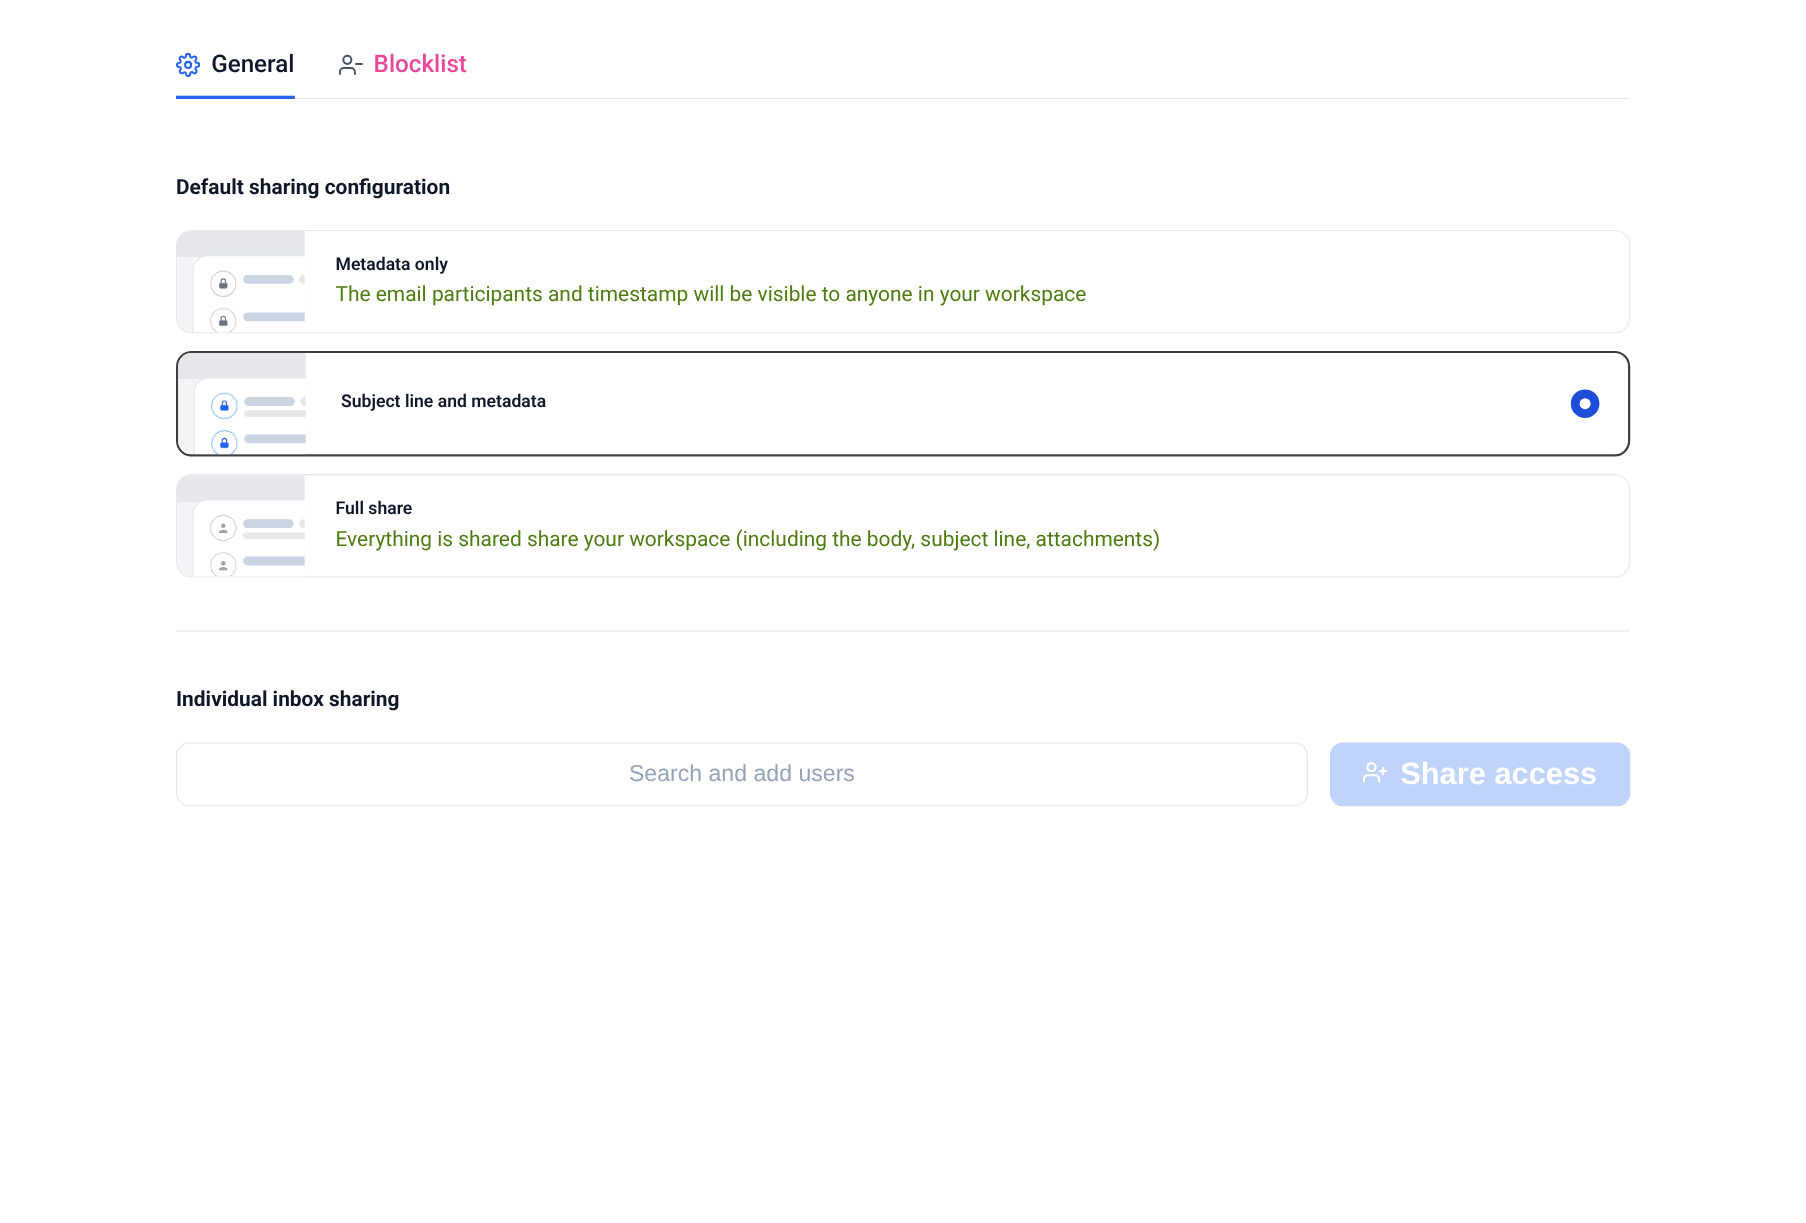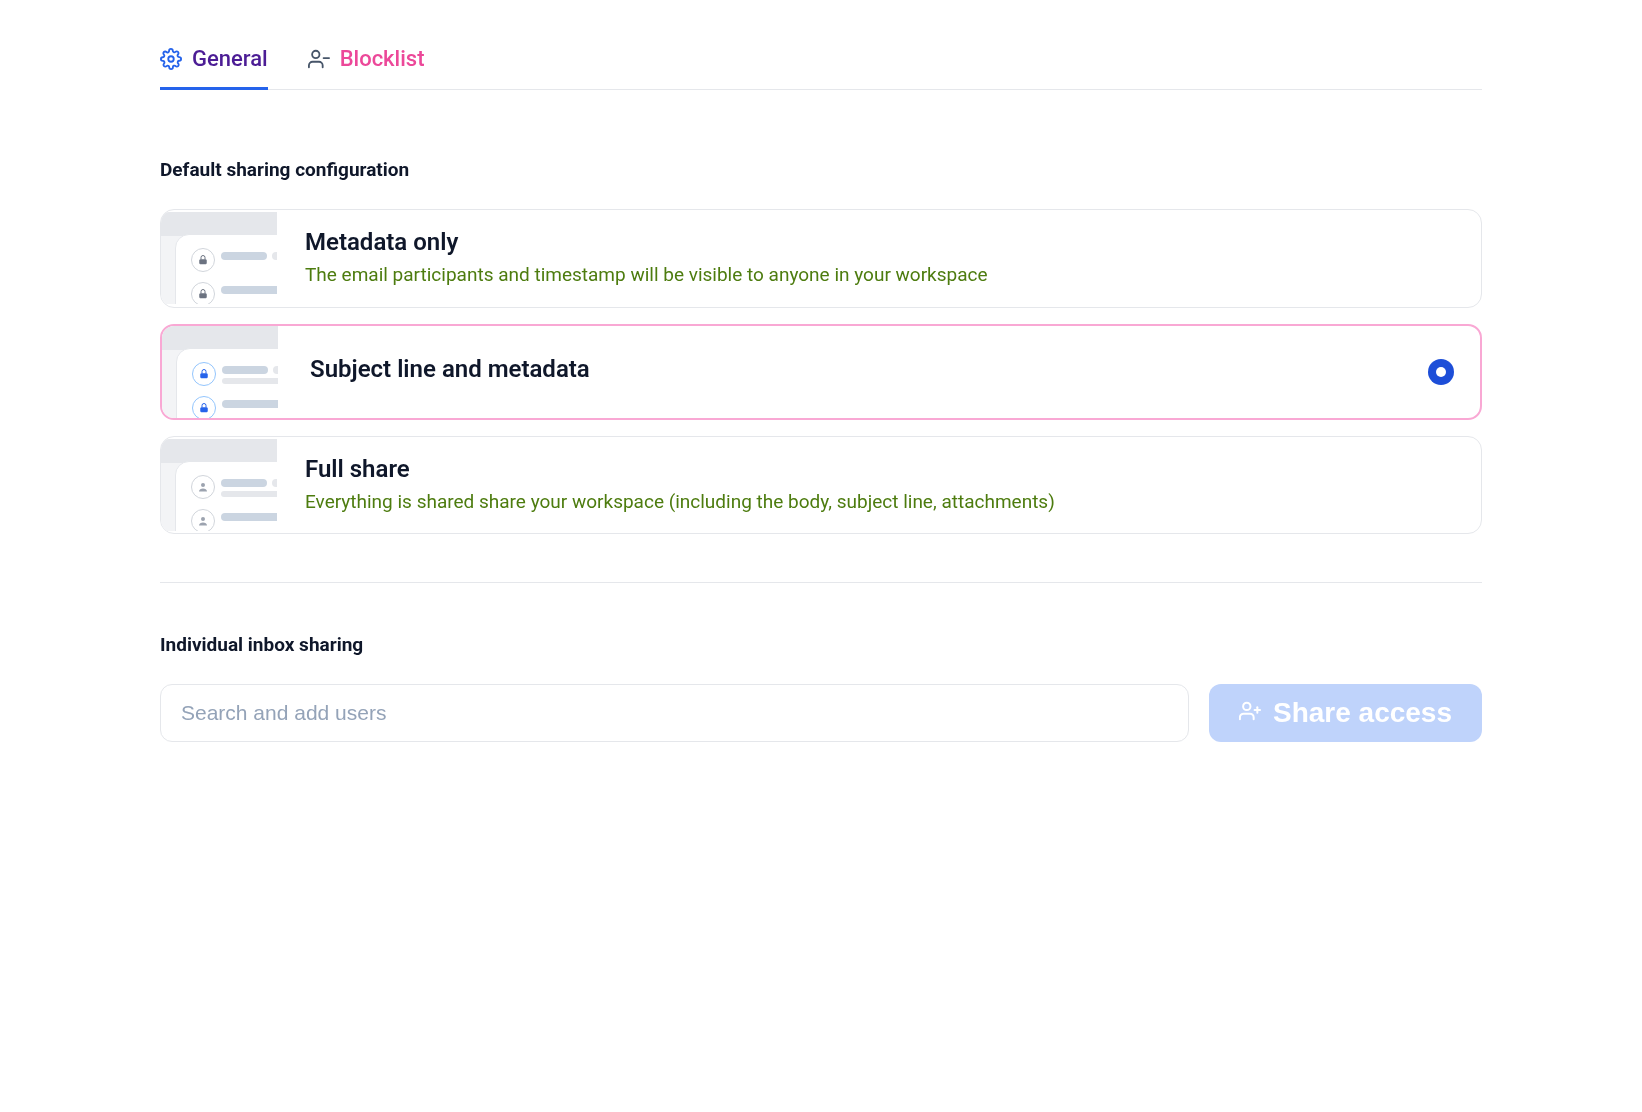--- a/index.html
+++ b/index.html
@@ -29,21 +29,21 @@
       gap: 10px;
       padding: 6px 0 16px 0;
       font-size: 22px;
       font-weight: 500;
       color: #ec4899;
       cursor: pointer;
       border-bottom: 3px solid transparent;
       margin-bottom: -1px;
     }
     .tab.active {
-      color: #4c1d95;
+      color: #0f172a;
       border-bottom-color: #2563eb;
     }
     .tab .icon { display:inline-flex; }
     .tab.active .icon svg { stroke: #2563eb; }
     .tab .icon svg { stroke: #475569; }
 
     
     .section-heading {
       font-size: 19px;
       font-weight: 700;
@@ -62,21 +62,21 @@
       display: flex;
       align-items: center;
       gap: 28px;
       margin-bottom: 16px;
       position: relative;
       cursor: pointer;
       background: #fff;
       overflow: hidden;
     }
     .option-card.selected {
-      border: 2px solid #f9a8d4;
+      border: 2px solid #404040;
       padding: 17px 23px 17px 17px;
       gap: 32px;
     }
     .option-card .thumb {
       width: 116px;
       height: 92px;
       flex: 0 0 116px;
       border-radius: 8px 0 0 0;
       background: linear-gradient(to bottom, #e5e7eb 0%, #e5e7eb 26%, #f3f4f6 26%, #f3f4f6 100%);
       position: relative;
@@ -109,21 +109,21 @@
       background:#fff;
       border:1px solid #d1d5db;
       display:flex;
       align-items:center;
       justify-content:center;
     }
     .thumb-circle svg { display:block; }
 
     .option-text { flex: 1 1 auto; }
     .option-title {
-      font-size: 24px;
+      font-size: 16px;
       font-weight: 600;
       color: #0f172a;
       margin-bottom: 6px;
     }
     .option-desc {
       font-size: 19px;
       color: #4d7c0f;
       line-height: 1.4;
     }
     .radio-indicator {
@@ -160,20 +160,21 @@
     }
     .search-input {
       flex:1 1 auto;
       height: 58px;
       border:1px solid #e5e7eb;
       border-radius:12px;
       padding: 0 20px;
       font-size:21px;
       color:#64748b;
       outline:none;
+      text-align:center;
     }
     .search-input::placeholder { color:#94a3b8; }
     .share-btn {
       height:58px;
       padding: 0 30px;
       border-radius:12px;
       border:none;
       background:#bfd3fb;
       color:#ffffff;
       font-size:28px;

